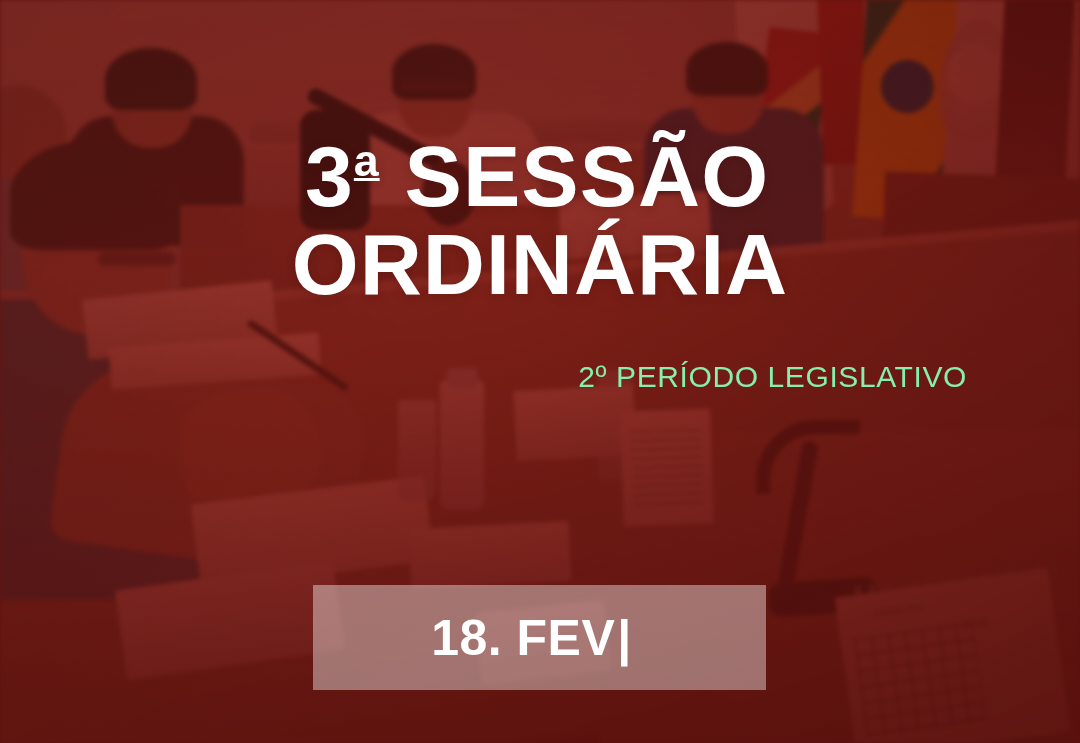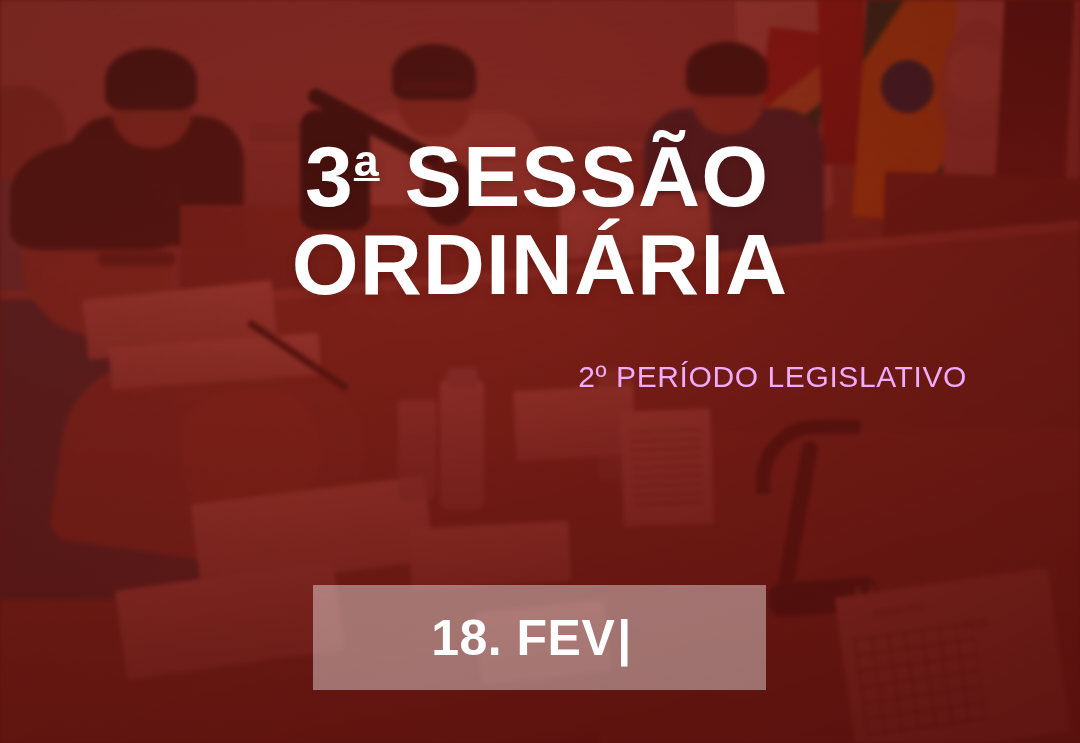--- a/index.html
+++ b/index.html
@@ -314,21 +314,21 @@
     vertical-align: super;
     line-height: 0;
     text-decoration: underline;
     text-underline-offset: 2px;
     text-decoration-thickness: 3px;
   }
   .subtitle {
     position: absolute;
     right: 113px;
     top: 360px;
-    color: #f0abfc;
+    color: #86efac;
     font-size: 30px;
     font-weight: 400;
     letter-spacing: .6px;
     font-family: "Liberation Sans", sans-serif;
     white-space: nowrap;
   }
 
   .datebar {
     position: absolute;
     left: 313px;

